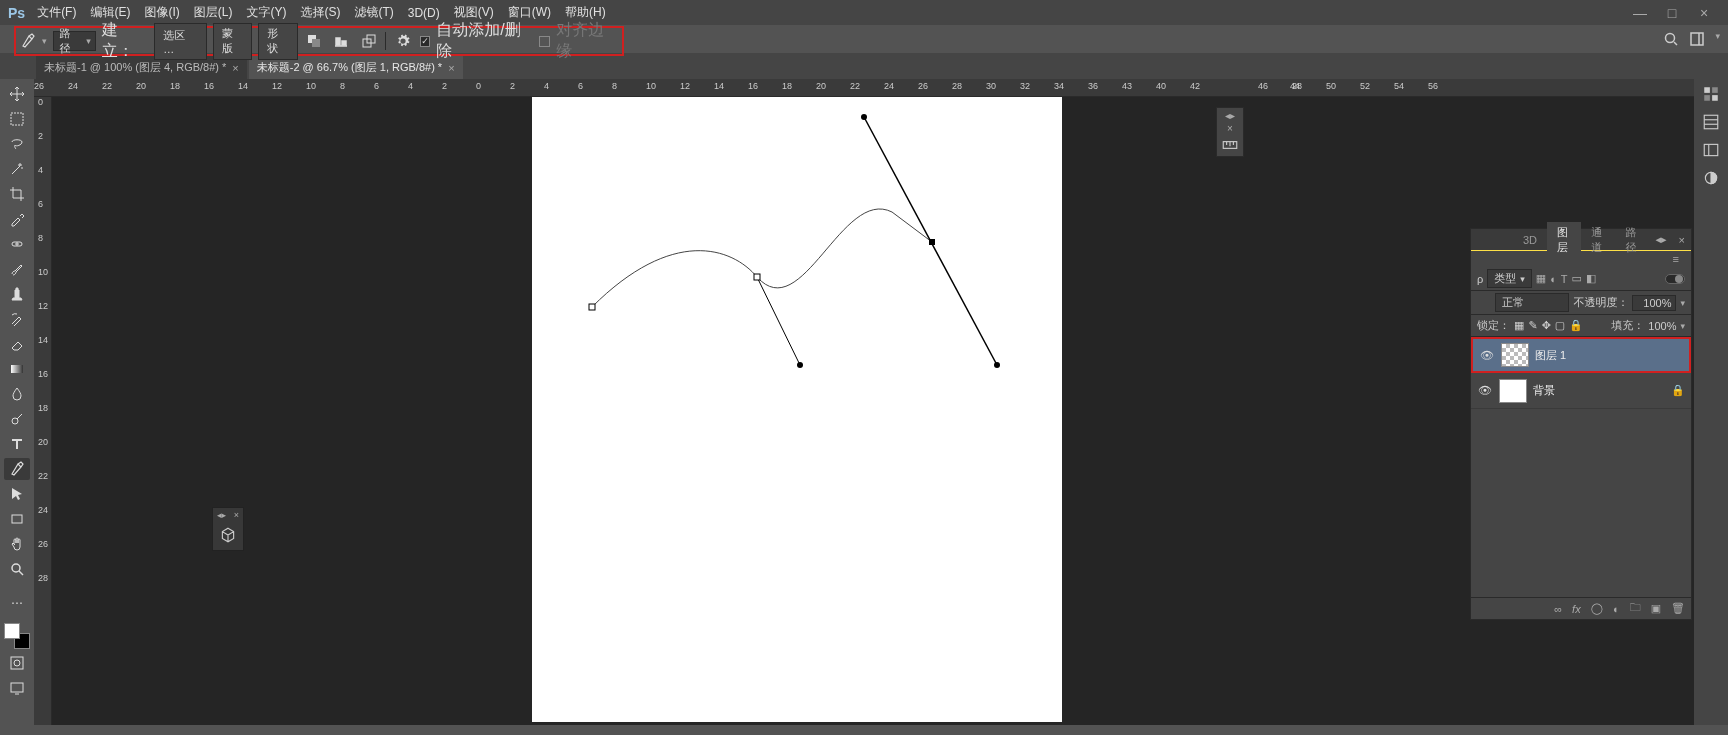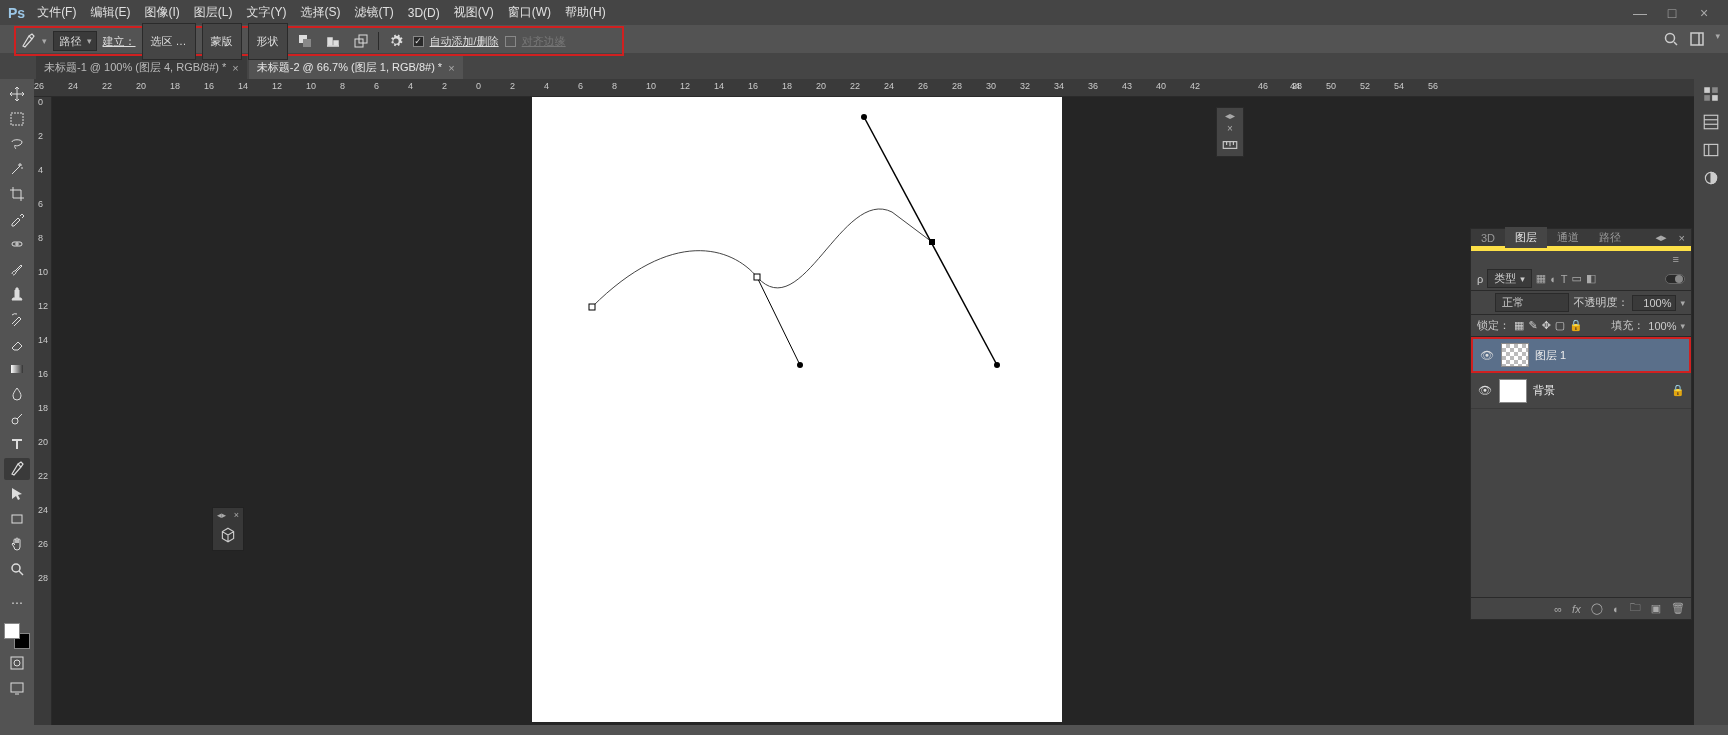--- a/index.html
+++ b/index.html
@@ -11,21 +11,21 @@
 .menubar .spacer { flex: 1; }
 .menubar .win-btn { width: 32px; text-align: center; color: #aaa; cursor: pointer; font-size: 14px; }
 
 .optbar-wrap { border: 2px solid #d02020; margin: 4px 8px 0 8px; width: 610px; }
 .optbar-row { display: flex; align-items: center; height: 26px; padding: 0 4px; gap: 6px; }
 .optbar { background: #535353; height: 28px; display: flex; align-items: center; padding: 0 6px; gap: 8px; position: relative; }
 .tool-icon { width: 16px; height: 16px; color: #ddd; }
 .dropdown-arrow { color: #aaa; font-size: 9px; }
 .opt-select { background: #3a3a3a; border: 1px solid #2a2a2a; color: #ddd; padding: 1px 14px 1px 6px; height: 20px; display: flex; align-items: center; position: relative; font-size: 11px; }
 .opt-select::after { content: "▾"; position: absolute; right: 4px; color: #aaa; font-size: 9px; }
-.opt-label { color: #ddd; font-size: 11px; text-decoration: underline; }
+.opt-label { color: #ddd; font-size: 16px; }
 .opt-btn { background: #454545; border: 1px solid #2a2a2a; color: #ddd; padding: 1px 8px; height: 37px; display: flex; align-items: center; font-size: 11px; cursor: pointer; }
 .opt-iconbtn { width: 22px; height: 20px; display: flex; align-items: center; justify-content: center; color: #ccc; cursor: pointer; }
 .opt-check { width: 11px; height: 11px; background: #2a2a2a; border: 1px solid #888; display: inline-flex; align-items: center; justify-content: center; color: #ddd; font-size: 9px; line-height: 1; }
 .opt-disabled { color: #777; }
 .opt-right { position: absolute; right: 8px; display: flex; gap: 10px; }
 
 .tabbar { background: #454545; height: 26px; display: flex; align-items: flex-end; padding-left: 36px; }
 .doc-tab { background: #3a3a3a; padding: 4px 8px; color: #bbb; font-size: 11px; display: flex; align-items: center; gap: 6px; margin-right: 2px; }
 .doc-tab.active { background: #535353; color: #e6e6e6; }
 .doc-tab .close { color: #aaa; cursor: pointer; }
@@ -49,21 +49,21 @@
 .canvas { position: absolute; left: 480px; top: 0; width: 530px; height: 625px; background: #fff; }
 
 .float-panel { position: absolute; top: 10px; right: 450px; width: 28px; background: #454545; border: 1px solid #2a2a2a; padding: 2px; display: flex; flex-direction: column; align-items: center; gap: 2px; }
 .float-mini { position: absolute; left: 160px; top: 410px; width: 32px; background: #383838; border: 1px solid #222; padding: 2px; }
 .float-mini-head { font-size: 9px; color: #aaa; display: flex; justify-content: space-between; padding: 0 2px 2px 2px; }
 
 .rightdock { width: 34px; background: #454545; display: flex; flex-direction: column; align-items: center; padding-top: 6px; gap: 10px; }
 .rightdock .dock-ico { color: #ccc; cursor: pointer; }
 
 .panel-stack { position: absolute; right: 36px; top: 228px; width: 222px; background: #454545; border: 1px solid #2a2a2a; font-size: 11px; }
-.panel-head { display: flex; align-items: center; height: 22px; background: #3a3a3a; border-bottom: 5px solid #fde047; }
+.panel-head { display: flex; align-items: center; height: 22px; background: #3a3a3a; border-bottom: 1px solid #fde047; padding-left: 42px; }
 .panel-tab { padding: 3px 10px; color: #999; cursor: pointer; }
 .panel-tab.active { background: #454545; color: #e6e6e6; }
 .panel-head .spacer { flex: 1; }
 .panel-menu { color: #aaa; padding: 0 6px; cursor: pointer; }
 .layer-filter { display: flex; align-items: center; height: 24px; padding: 0 6px; gap: 4px; border-bottom: 1px solid #2a2a2a; }
 .layer-filter .sel { background: #3a3a3a; border: 1px solid #2a2a2a; padding: 1px 6px; display: flex; align-items: center; gap: 4px; }
 .layer-filter .fico { color: #aaa; }
 .layer-blend { display: flex; align-items: center; height: 24px; padding: 0 6px; gap: 4px; border-bottom: 1px solid #2a2a2a; }
 .layer-blend .sel { background: #3a3a3a; border: 1px solid #2a2a2a; padding: 1px 6px; flex: 1; margin-left: 18px; }
 .layer-blend .numbox { background: #3a3a3a; border: 1px solid #2a2a2a; padding: 1px 4px; width: 44px; text-align: right; }

